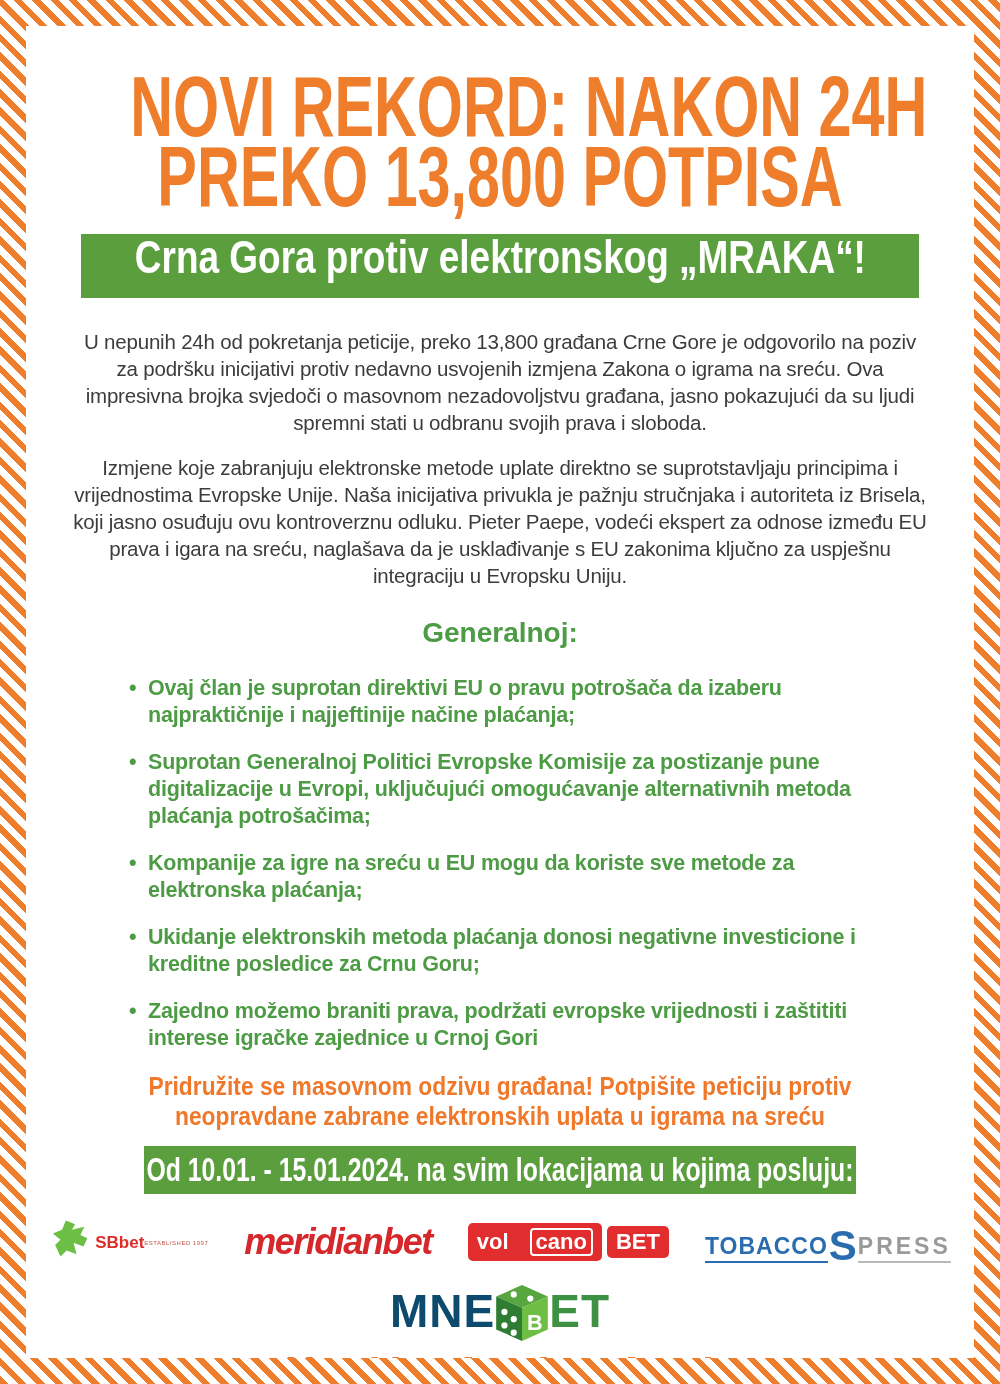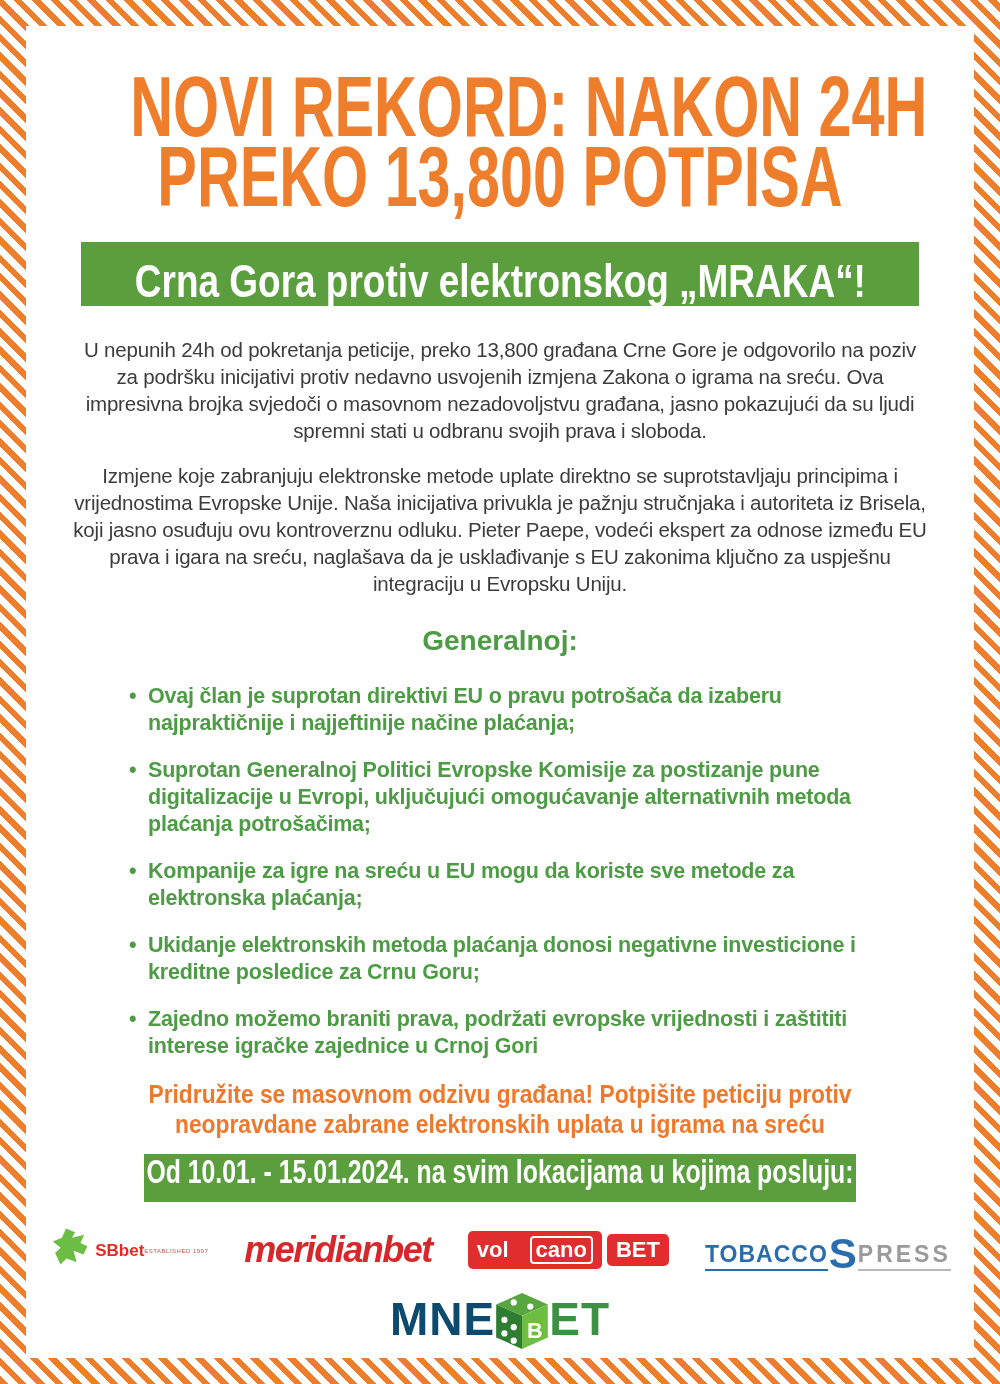--- a/index.html
+++ b/index.html
@@ -20,23 +20,23 @@
   }
   
   .headline { margin-top:46px; color:#EE7D2C; font-weight:bold; }
   .headline .hline {
     display:block; white-space:nowrap;
     font-size:76px; line-height:70px;
     transform:scale(0.78, 1.12); transform-origin:center;
   }
   
   .banner1 {
-    margin:30px auto 0; width:838px; height:64px;
+    margin:22px auto 0; width:838px; height:64px;
     background:#5A9E3E; color:#fff; font-weight:bold;
-    display:flex; align-items:flex-end; justify-content:center;
+    display:flex; align-items:flex-start; justify-content:center;
   }
   .banner1 .bline { white-space:nowrap; font-size:42px; transform:scale(0.88,1.08); }
   
   .para {
     margin:30px auto 0; width:856px;
     color:#3C3C3C; font-size:20.5px; line-height:27px; letter-spacing:-0.2px;
   }
   .para.second { margin-top:18px; }
   
   .note-heading { margin-top:28px; color:#4D9B44; font-size:28px; font-weight:bold; }
@@ -48,21 +48,21 @@
   }
   .bullet { position:relative; padding-left:19px; margin-bottom:20px; }
   .bullet .dot { position:absolute; left:0; top:0; }
   
   .cta { margin-top:6px; color:#F0782A; font-weight:bold; }
   .cta .cline { display:block; white-space:nowrap; font-size:24px; line-height:30px; transform:scale(0.95,1.05); }
   
   .banner2 {
     margin:14px auto 0; width:712px; height:48px;
     background:#5A9E3E; color:#fff; font-weight:bold;
-    display:flex; align-items:flex-start; justify-content:center;
+    display:flex; align-items:center; justify-content:center;
   }
   .banner2 .bline { white-space:nowrap; font-size:31px; transform:scale(0.80,1.06); }
   
   .logos { margin-top:10px; display:flex; align-items:center; justify-content:center; gap:36px; height:76px; }
   .sbbet { display:flex; flex-direction:row; align-items:center; line-height:1; }
   .sbbet-name { color:#E02B27; font-weight:bold; font-size:17px; margin-top:1px; }
   .sbbet-sub { color:#C2574A; font-size:6px; letter-spacing:.5px; margin-top:2px; }
   .meridian { color:#D6272B; font-size:36px; font-weight:bold; font-style:italic; letter-spacing:-1.5px; }
   .volcano { display:flex; align-items:center; gap:5px; }
   .volcano-box {

